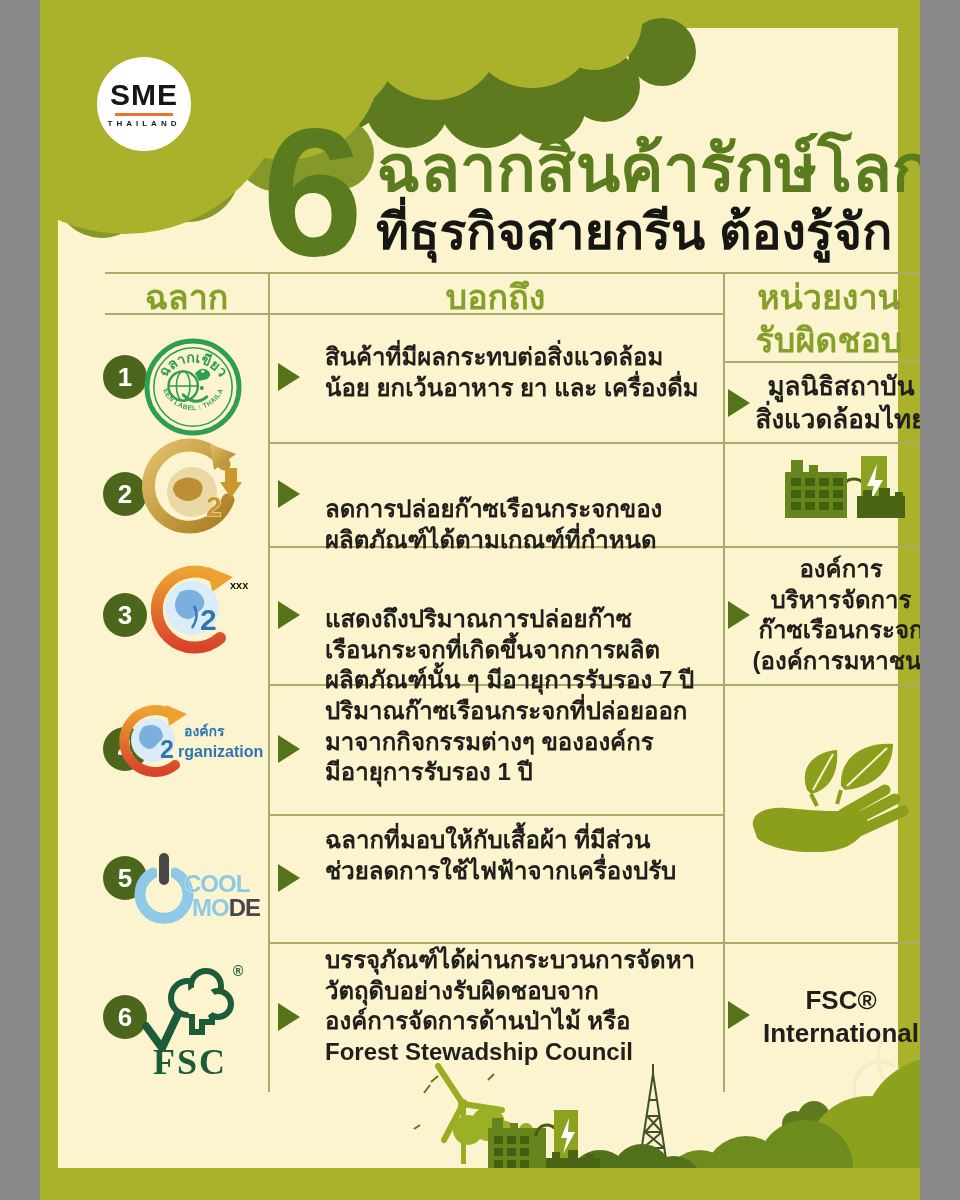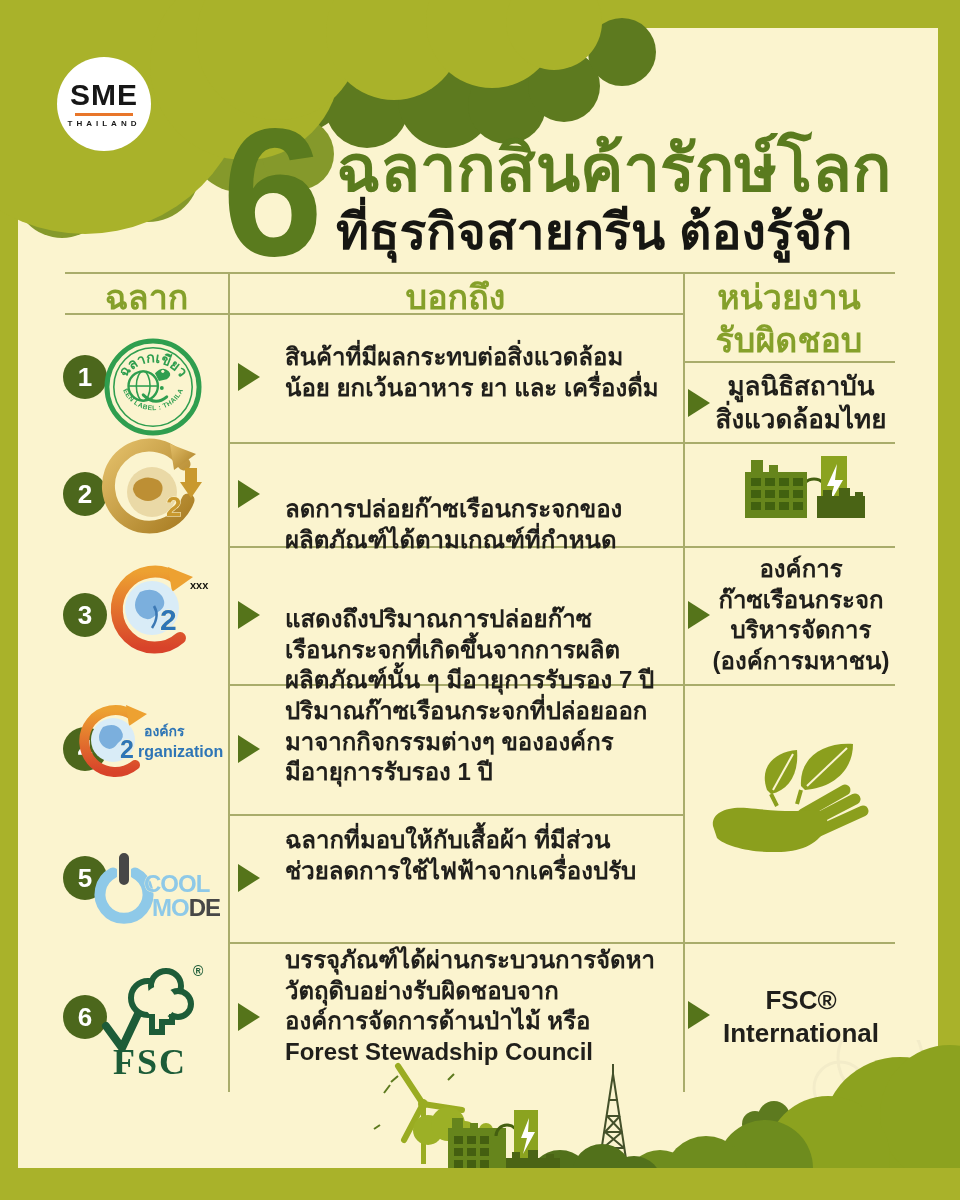--- a/index.html
+++ b/index.html
@@ -1,16 +1,16 @@
 <!DOCTYPE html>
 <html style="--frame: #a9b22a; --background: #fbf4cf; --title_green: #5a7b1e; --header_green: #85a02a; --badge_green: #4c671c; --arrow_green: #55741a; --line: #a9ac6b; --text: #201f1b; --cloud_dark: #5d7a1f; --cloud_mid: #85992b; --fsc_green: #1d5c38; --green_label: #2f9e4f; --gold: #c9992e; --cfp_orange: #e8922c; --cfp_red: #d8432a; --cfp_blue: #2e75b6; --coolmode_blue: #8ec9e8; --brand_orange: #e8762a;"><head>
 <meta charset="utf-8">
 <style>
   html,body{margin:0;padding:0;background:#888;}
-  .page{position:relative;width:960px;height:1200px;margin:0 auto;overflow:hidden;
+  .page{position:relative;width:880px;height:1200px;margin:0 auto;overflow:hidden;
         background:var(--frame,#a9b22a);
         font-family:"Liberation Sans",sans-serif;}
   .inner{position:absolute;left:18px;top:28px;right:22px;bottom:28px;background:var(--background,#fbf4cf);}
   .cl{position:absolute;border-radius:50%;}
   .cl.olive{background:var(--frame,#a9b22a);}
   .cl.dark{background:var(--cloud_dark,#5d7a1f);}
   .cl.mid{background:var(--cloud_mid,#85992b);}
   .sme{position:absolute;left:57px;top:57px;width:94px;height:94px;border-radius:50%;background:#fff;
        display:flex;flex-direction:column;align-items:center;justify-content:center;z-index:6;}
   .sme .nm{font-size:30px;font-weight:900;color:#171717;letter-spacing:1px;line-height:1;}
@@ -239,22 +239,22 @@
     <polygon points="100,14 90,36 97,36 92,54 106,30 98,30" fill="#ffffff"></polygon>
     <rect x="80" y="46" width="48" height="22" fill="#4a6415"></rect>
     <rect x="86" y="40" width="9" height="6" fill="#4a6415"></rect>
     <rect x="102" y="38" width="11" height="8" fill="#4a6415"></rect>
     <rect x="118" y="42" width="8" height="4" fill="#4a6415"></rect>
   </svg>
 
   <div class="arrow" style="left:688px;top:601px;"></div>
   <div class="agency" style="top:554px;font-size:24px;line-height:1.28;">
     <div>องค์การ</div>
+    <div>บริหารจัดการ</div>
     <div>ก๊าซเรือนกระจก</div>
-    <div>บริหารจัดการ</div>
     <div>(องค์การมหาชน)</div>
   </div>
 
   <svg class="logo" style="left:705px;top:738px;" width="172" height="130" viewBox="0 0 172 130">
     <path d="M 96,48 C 94,20 118,4 148,6 C 148,34 126,50 100,52 Z" fill="#8b9f1d"></path>
     <path d="M 142,10 L 102,48" stroke="#fbf4cf" stroke-width="2"></path>
     <path d="M 62,52 C 54,30 68,14 92,12 C 94,36 84,52 66,56 Z" fill="#8b9f1d"></path>
     <path d="M 88,16 L 68,52" stroke="#fbf4cf" stroke-width="2"></path>
     <path d="M 96,52 L 92,66 M 66,56 L 72,68" stroke="#8b9f1d" stroke-width="4"></path>
     <path d="M 98,76 L 140,52" stroke="#8b9f1d" stroke-width="11" stroke-linecap="round"></path>

